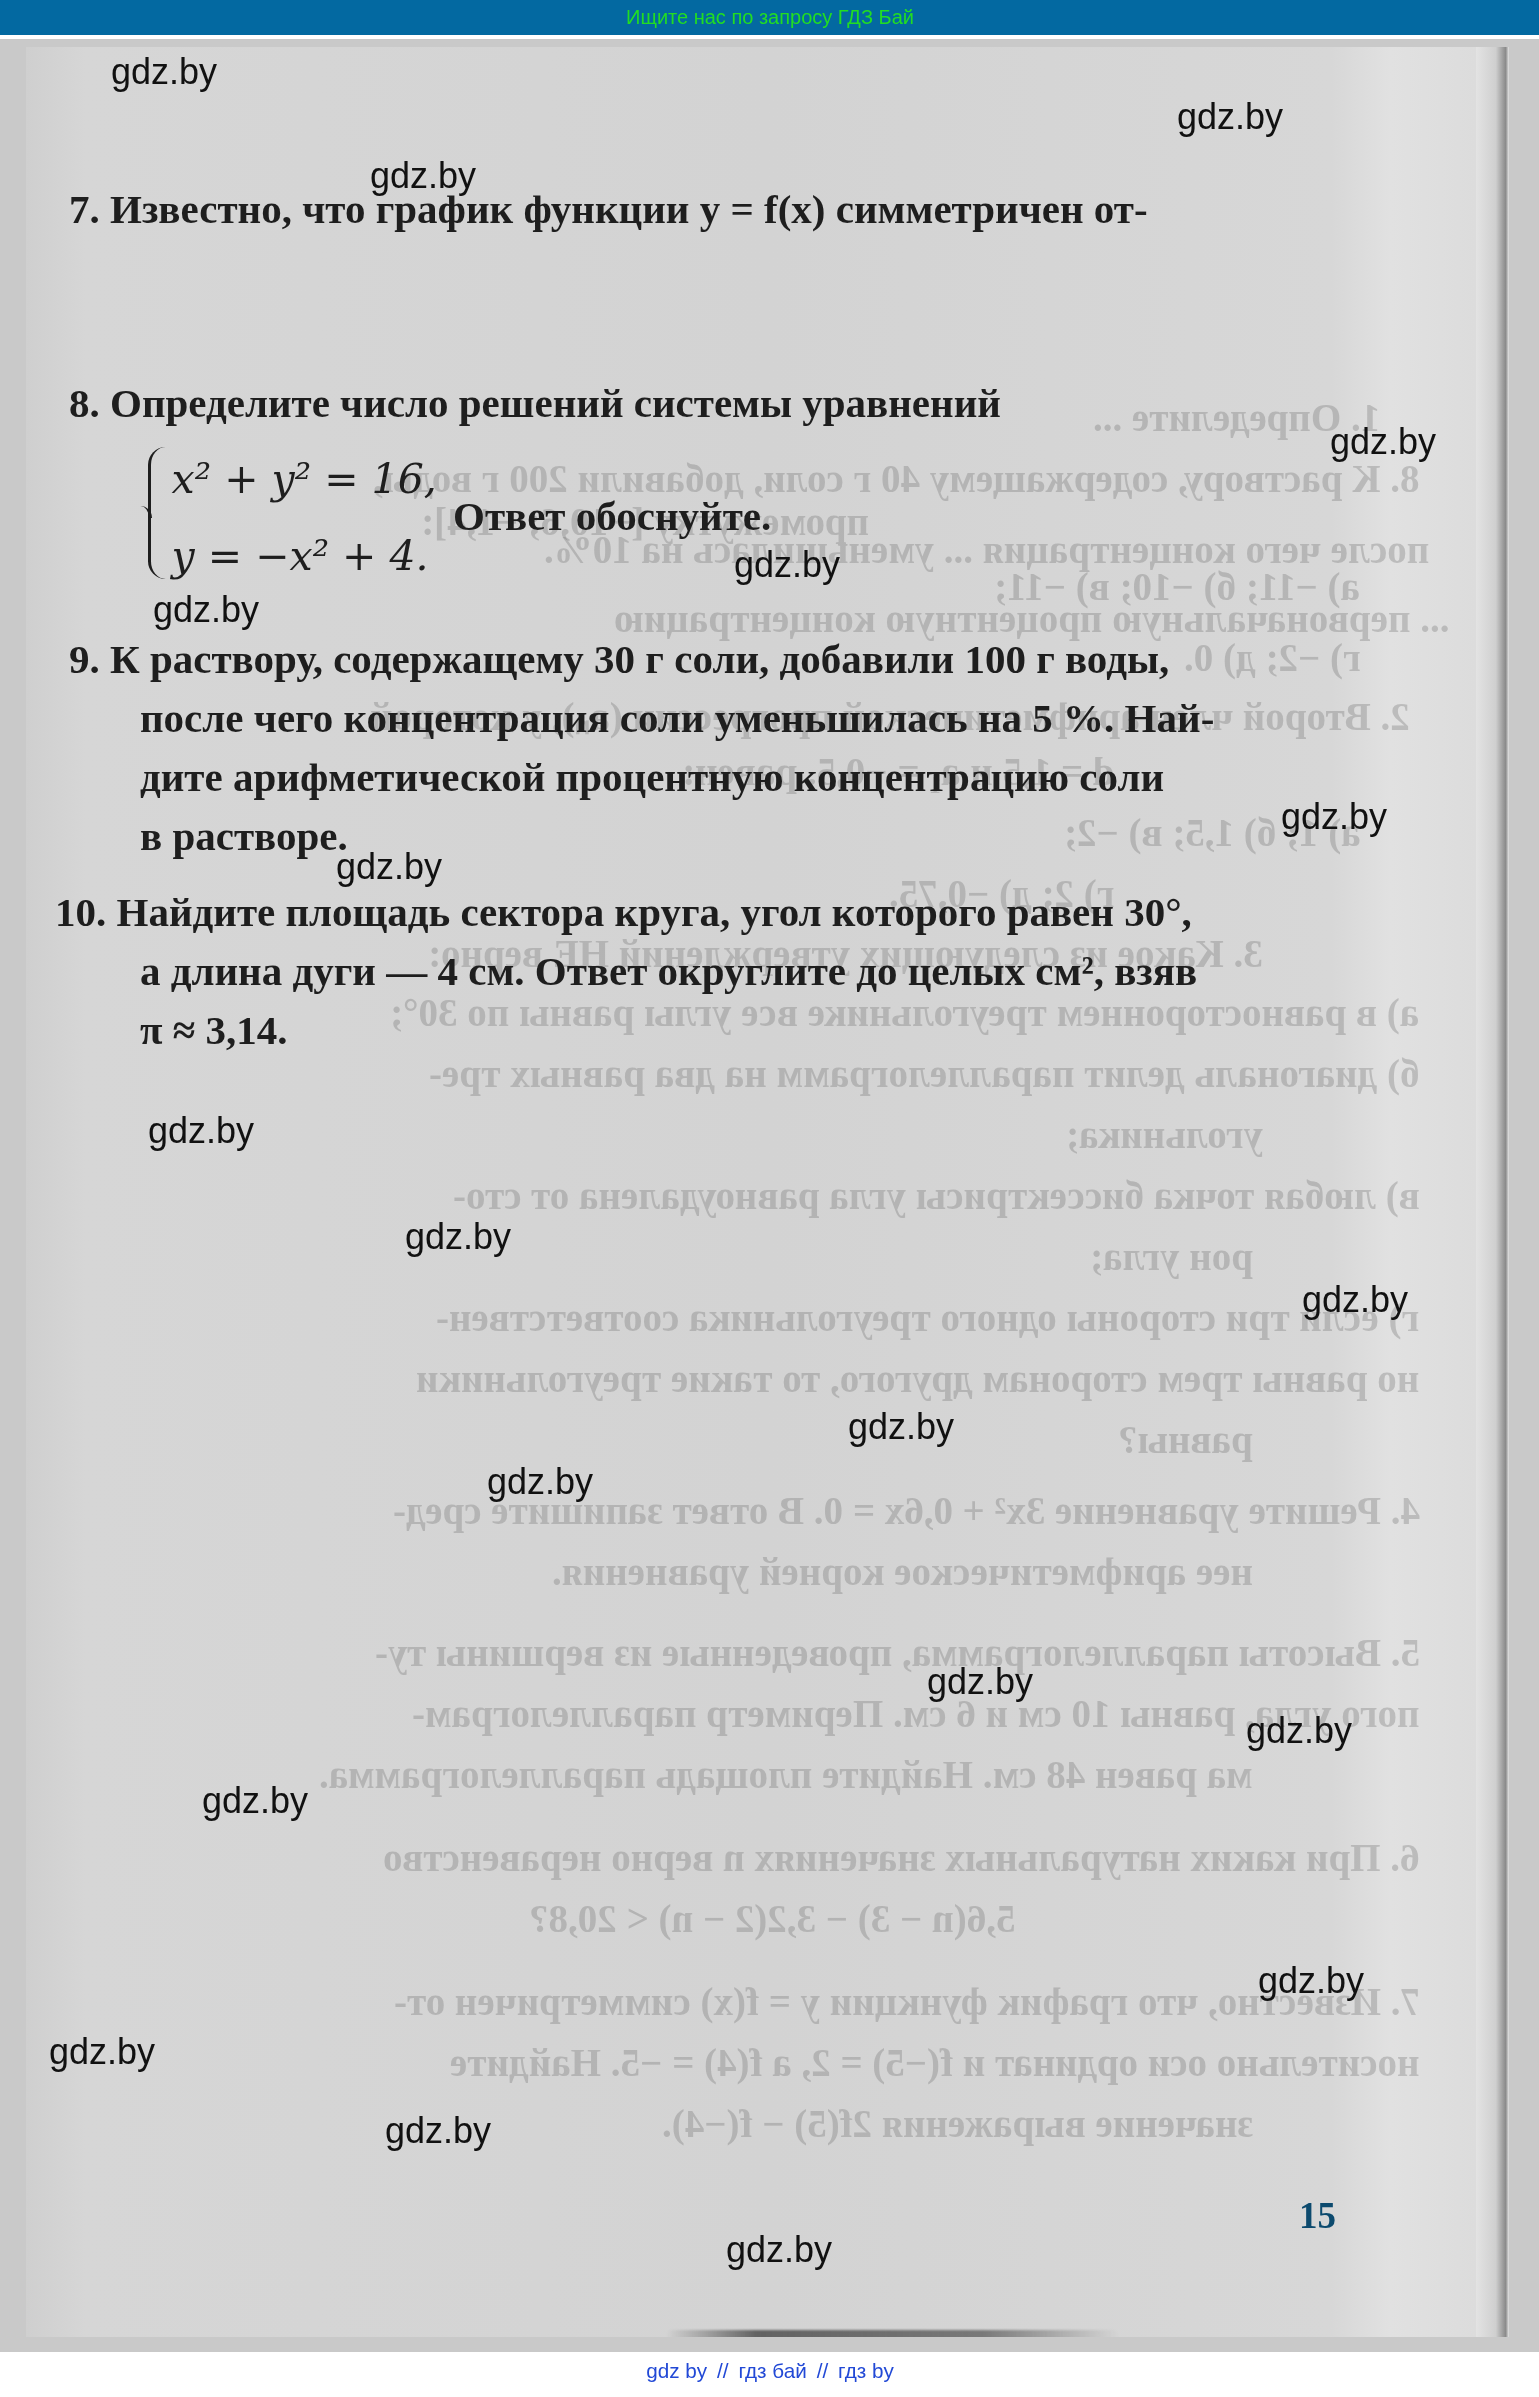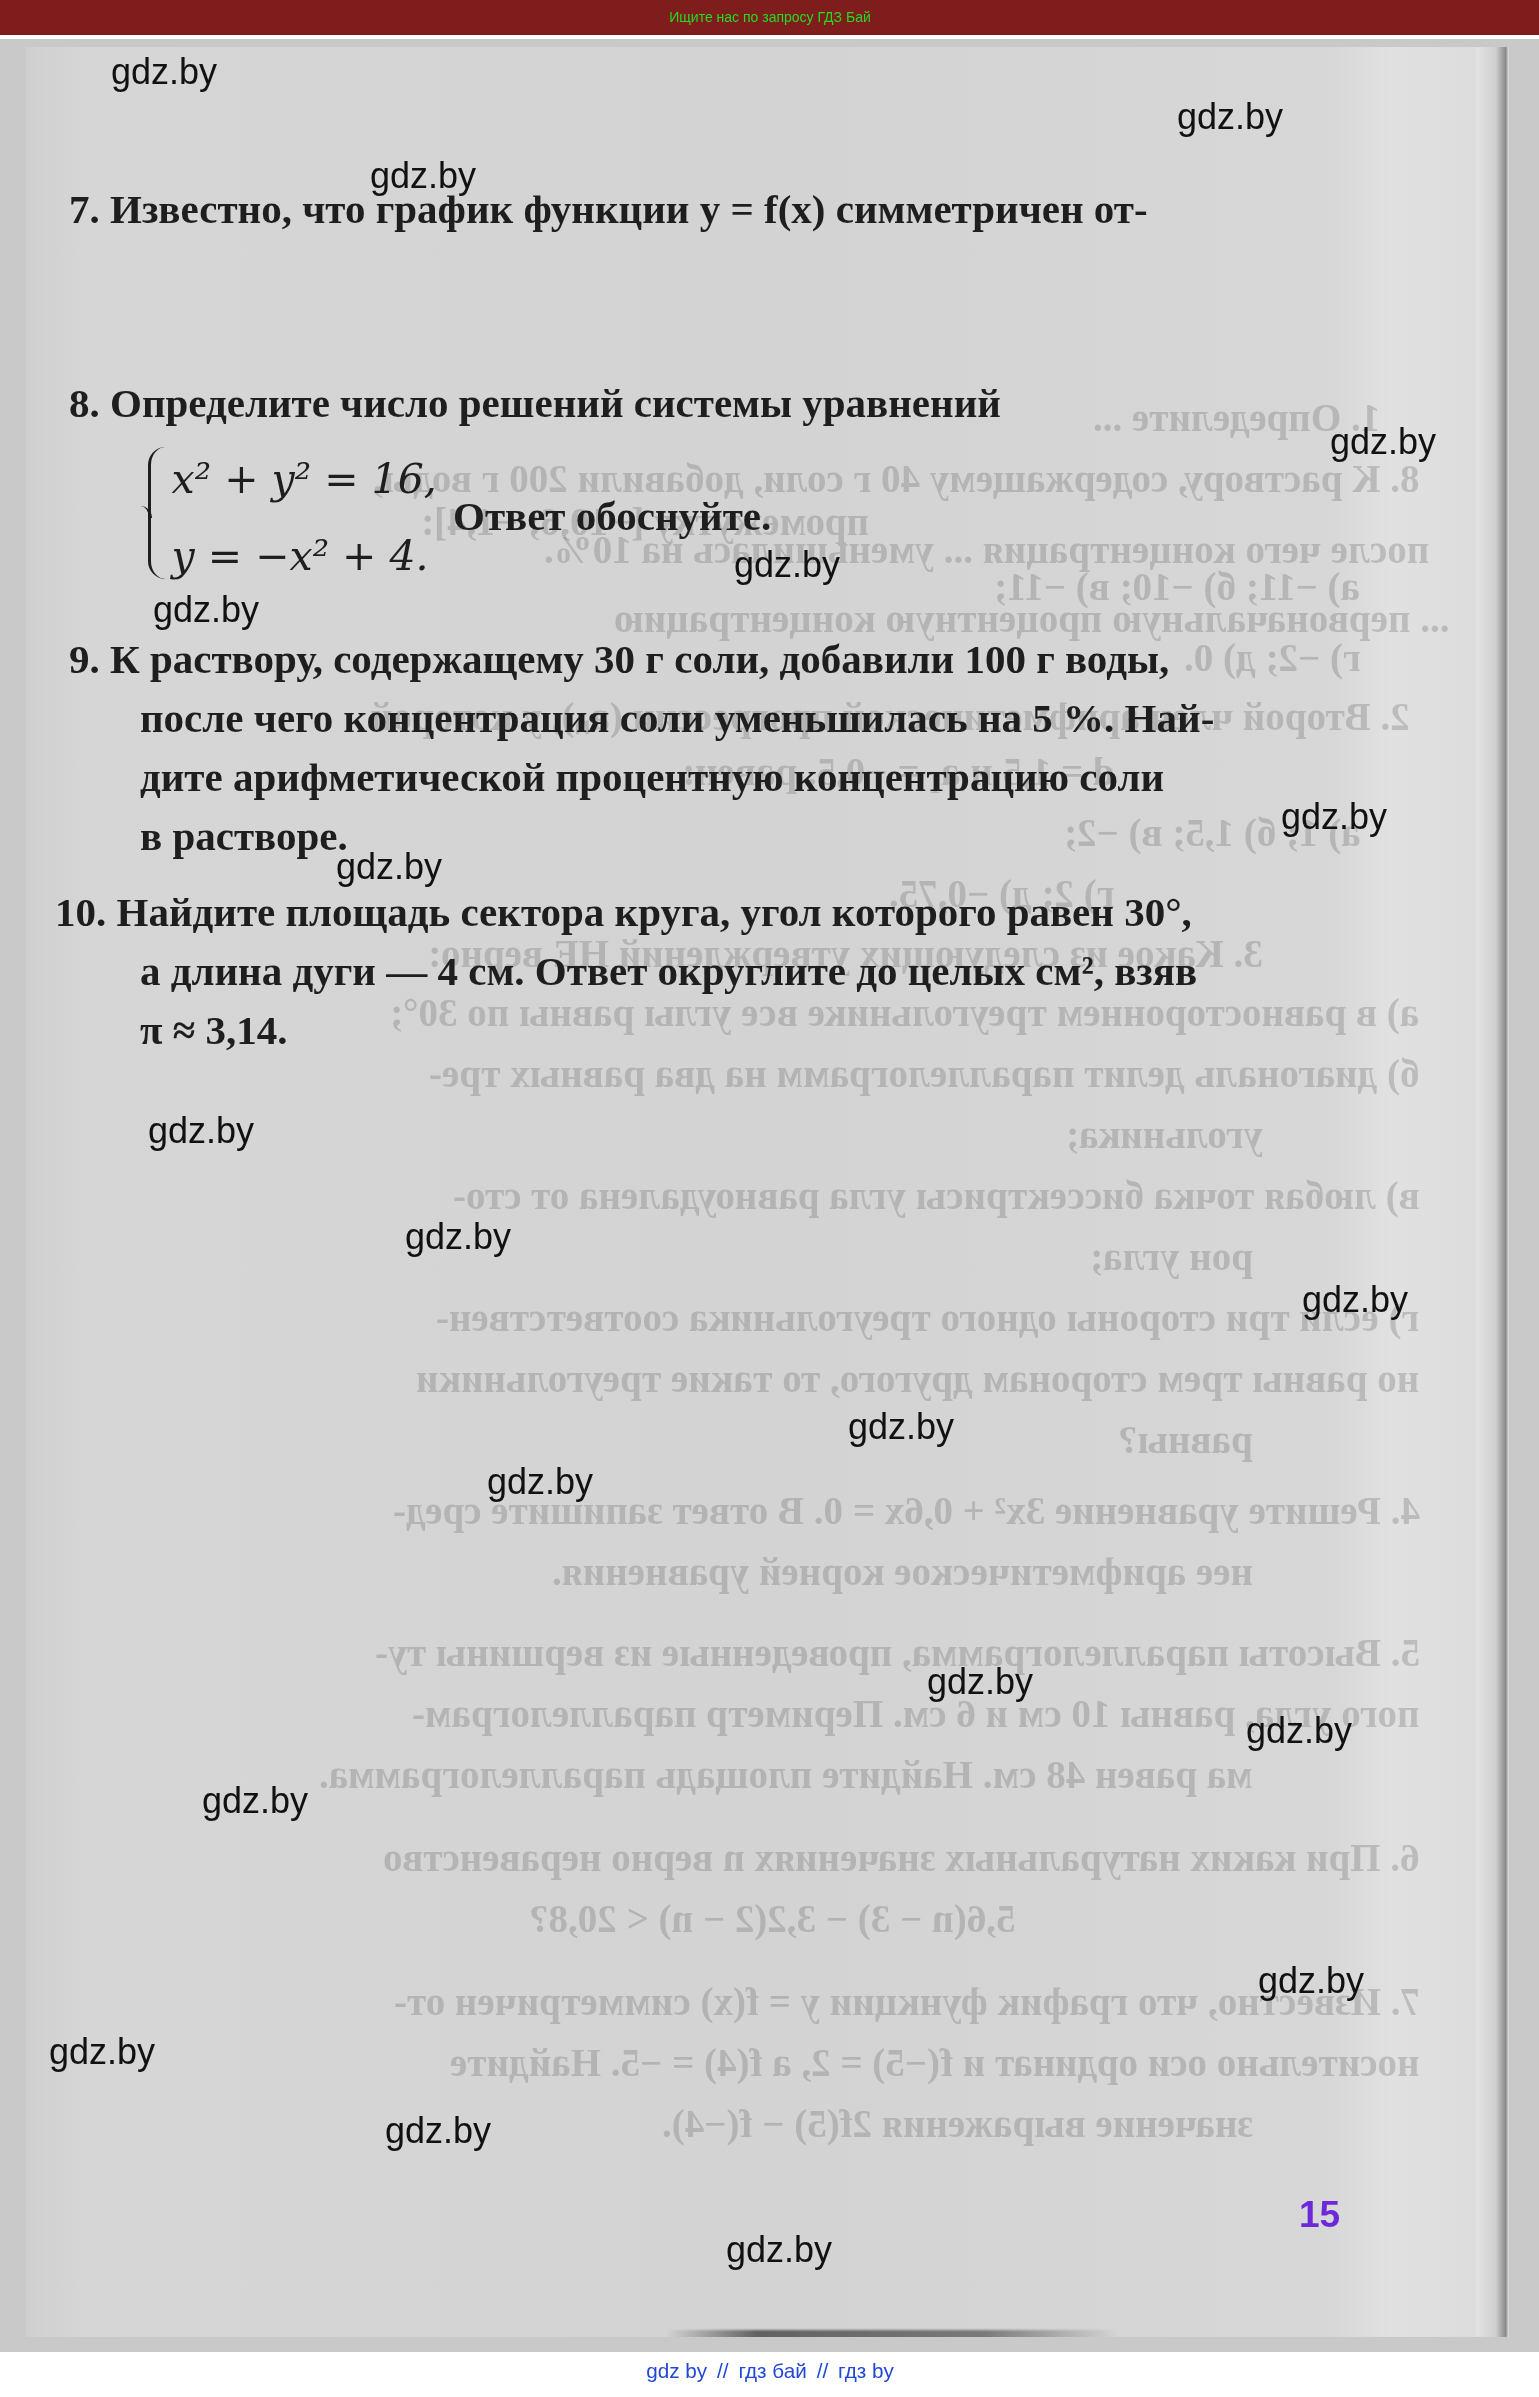--- a/index.html
+++ b/index.html
@@ -3,22 +3,22 @@
 <meta charset="utf-8">
 <style>
   html, body { margin: 0; padding: 0; }
   body {
     width: 1540px; height: 2398px; position: relative; overflow: hidden;
     background: #ffffff;
     font-family: "Liberation Serif", serif;
   }
   .top-banner {
     position: absolute; left: 0; top: 0; width: 1540px; height: 35px;
-    background: #7f1d1d; text-align: center;
-    font-family: "Liberation Sans", sans-serif; font-size: 14px; line-height: 35px;
+    background: #0369a1; text-align: center;
+    font-family: "Liberation Sans", sans-serif; font-size: 20px; line-height: 35px;
   }
   .top-banner a { color: #22dd22; text-decoration: none; }
   .scan {
     position: absolute; left: 0; top: 39px; width: 1540px; height: 2313px;
     background: #c9c9c9;
   }
   .page {
     position: absolute; left: 25.6px; top: 7.9px; width: 1483px; height: 2290px;
     background: linear-gradient(90deg, #cfcfcf 0%, #d6d6d6 4%, #d3d3d3 50%, #d7d7d7 88%, #e1e1e1 92%, #dadada 100%);
     overflow: hidden;
@@ -54,21 +54,21 @@
     position: absolute; left: 0; top: 0; width: 15.8px; height: 132px;
     border-left: 3px solid #1e1e1e; border-radius: 17.7px 0 0 17.7px;
   }
   .brace::before {
     content: ""; position: absolute; left: -13.8px; top: 59px; width: 11.8px; height: 11.8px;
     border-right: 3px solid #1e1e1e; border-radius: 0 11.8px 0 0;
   }
   .eq { position: absolute; left: 23.6px; white-space: nowrap; }
   .page-number {
     position: absolute; left: 1299px; top: 2194px; font-size: 37px; font-weight: bold;
-    color: #6d28d9; font-family: Liberation Sans, sans-serif;
+    color: #0c4a6e; font-family: Liberation Serif, serif;
   }
   .wm {
     position: absolute; color: #111111; font-family: "Liberation Sans", sans-serif;
     font-size: 36px; line-height: 1;
   }
   .footer {
     position: absolute; left: 0; top: 2354px; width: 1540px; height: 43px;
     background: #ffffff; text-align: center;
     font-family: "Liberation Sans", sans-serif; font-size: 20.7px; line-height: 33px;
   }

